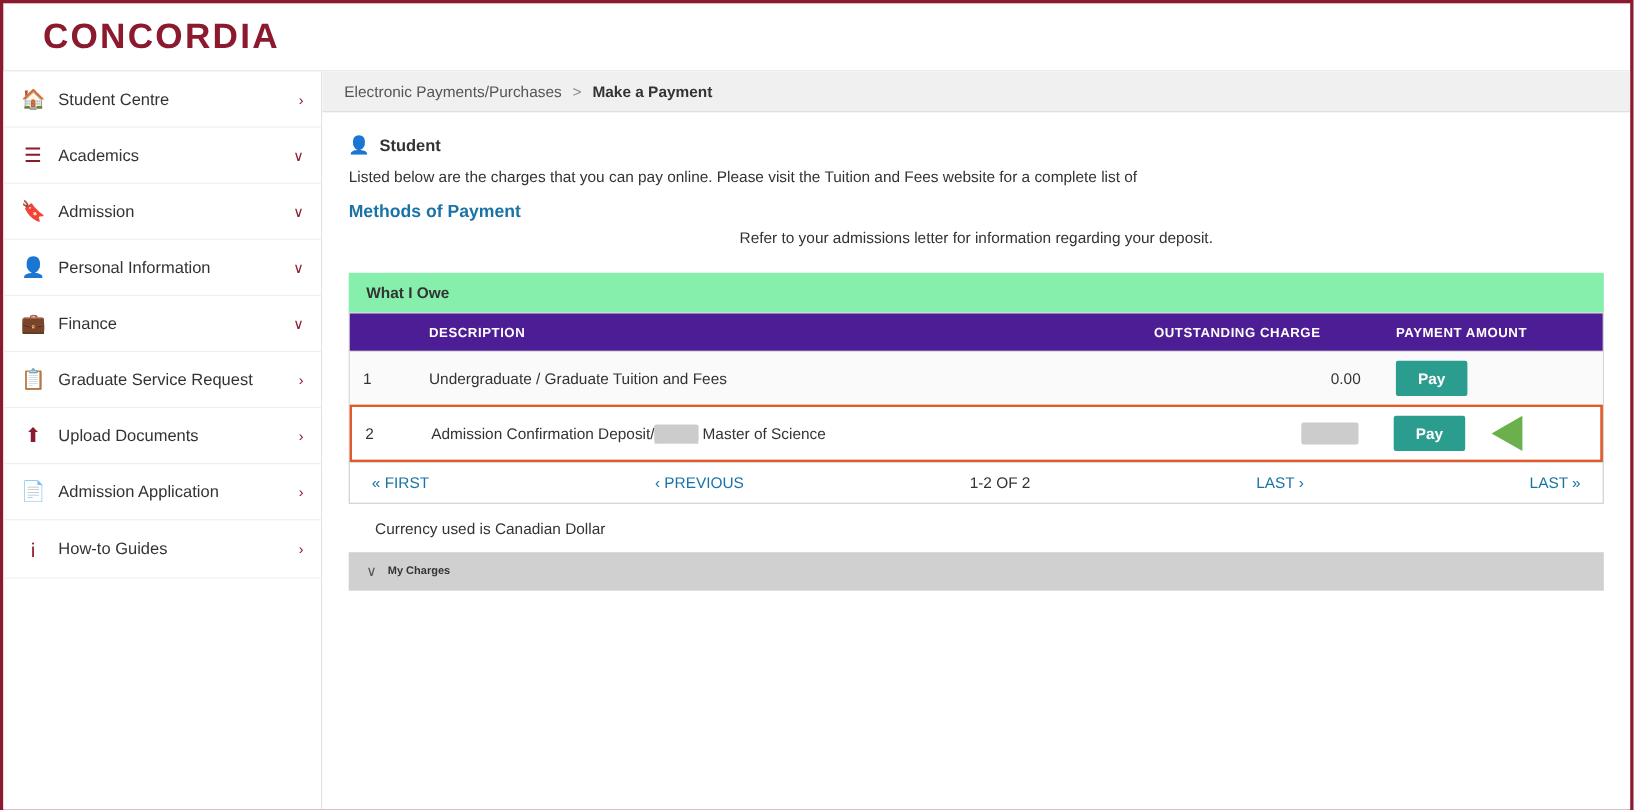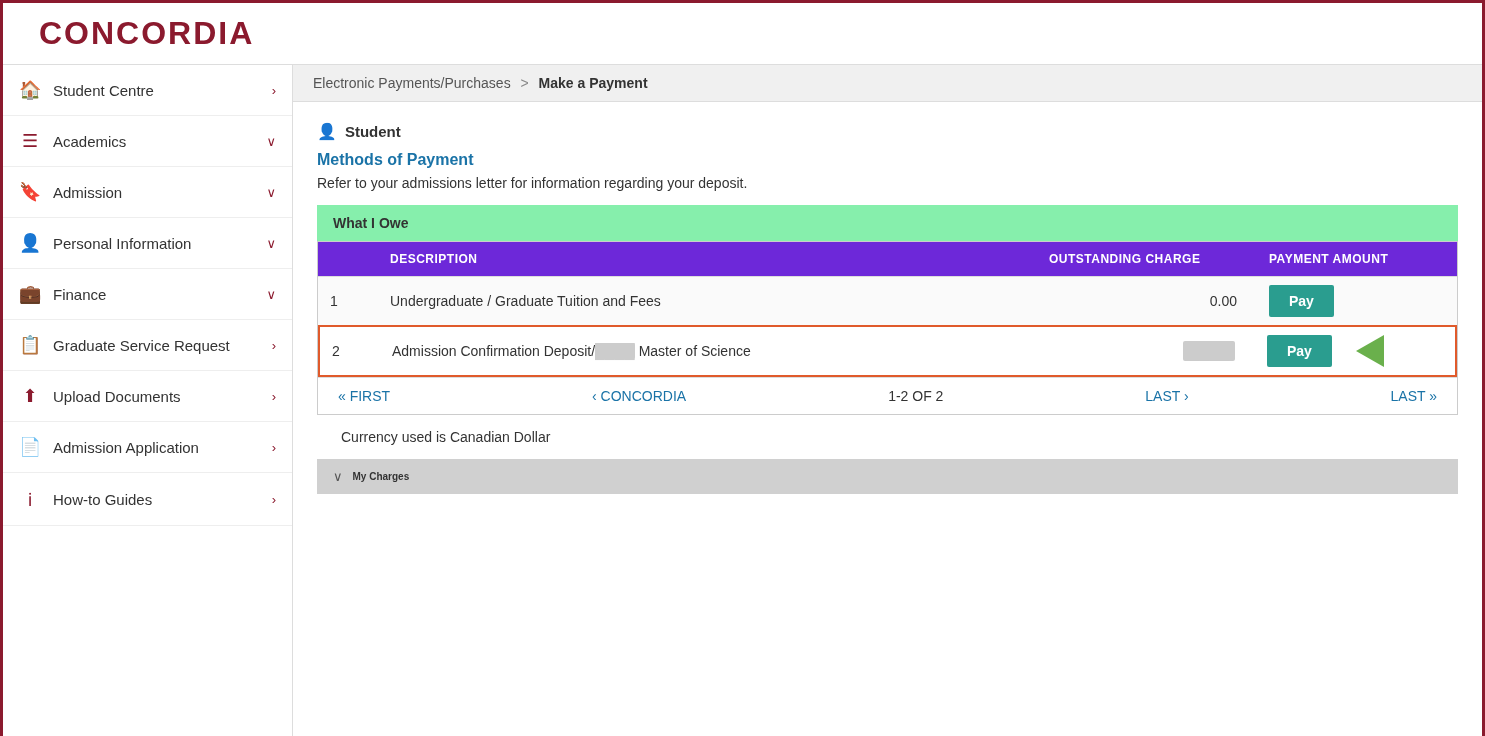--- a/index.html
+++ b/index.html
@@ -117,42 +117,43 @@
 
     .methods-title {
       color: #1a73a7;
       font-size: 16px;
       font-weight: bold;
       margin-bottom: 6px;
     }
     .methods-sub {
       color: #333;
       font-size: 14px;
-      margin-bottom: 14px;
+      margin-bottom: 24px;
+      text-align: center;
     }
 
     .what-i-owe-header {
       background: #86efac;
       padding: 10px 16px;
       font-size: 14px;
       font-weight: bold;
       color: #333;
       margin-bottom: 0;
     }
 
     .table-container {
       width: 100%;
       border: 1px solid #ccc;
       margin-bottom: 0;
     }
 
     .table-header-row {
       display: grid;
       grid-template-columns: 60px 1fr 220px 200px;
-      background: #6d28d9;
+      background: #4c1d95;
       color: #fff;
       font-size: 12px;
       font-weight: bold;
     }
     .table-header-cell {
       padding: 10px 12px;
       text-transform: uppercase;
       letter-spacing: 0.5px;
     }
 
@@ -330,20 +331,21 @@
       <span class="breadcrumb-current">Make a Payment</span>
     </div>
 
     <div class="content-area">
 
       <div class="student-heading">
         <span class="student-icon">👤</span>
         <span>Student</span>
       </div>
 
+      <p class="info-text">Listed below are the charges that you can pay online. Please visit the Tuition and Fees website for a complete list of</p>
 
       <div class="methods-title">Methods of Payment</div>
       <div class="methods-sub">Refer to your admissions letter for information regarding your deposit.</div>
 
       <div class="what-i-owe-header">What I Owe</div>
 
       <div class="table-container">
 
         <div class="table-header-row">
           <div class="table-header-cell"></div>
@@ -371,21 +373,21 @@
           </div>
           <div class="pay-cell">
             <button class="pay-btn">Pay</button>
             <span class="arrow-icon"></span>
             <span style="display:inline-block;width:0;height:0;border-top:16px solid transparent;border-bottom:16px solid transparent;border-right:28px solid #6ab04c;margin-left:4px;"></span>
           </div>
         </div>
 
         <div class="pagination-row">
           <a class="pagination-link">« FIRST</a>
-          <a class="pagination-link">‹ CONCORDIA</a>
+          <a class="pagination-link">‹ PREVIOUS</a>
           <span class="pagination-info">1-2 OF 2</span>
           <a class="pagination-link">LAST ›</a>
           <a class="pagination-link">LAST »</a>
         </div>
       </div>
 
       <div class="currency-note">Currency used is Canadian Dollar</div>
 
       <div class="my-charges-bar">
         <span class="my-charges-chevron">∨</span>

